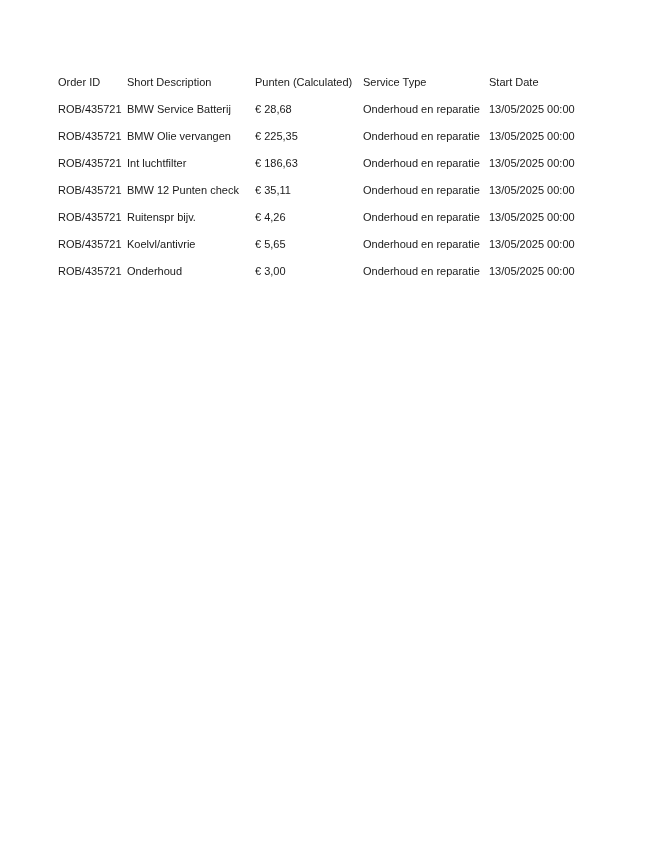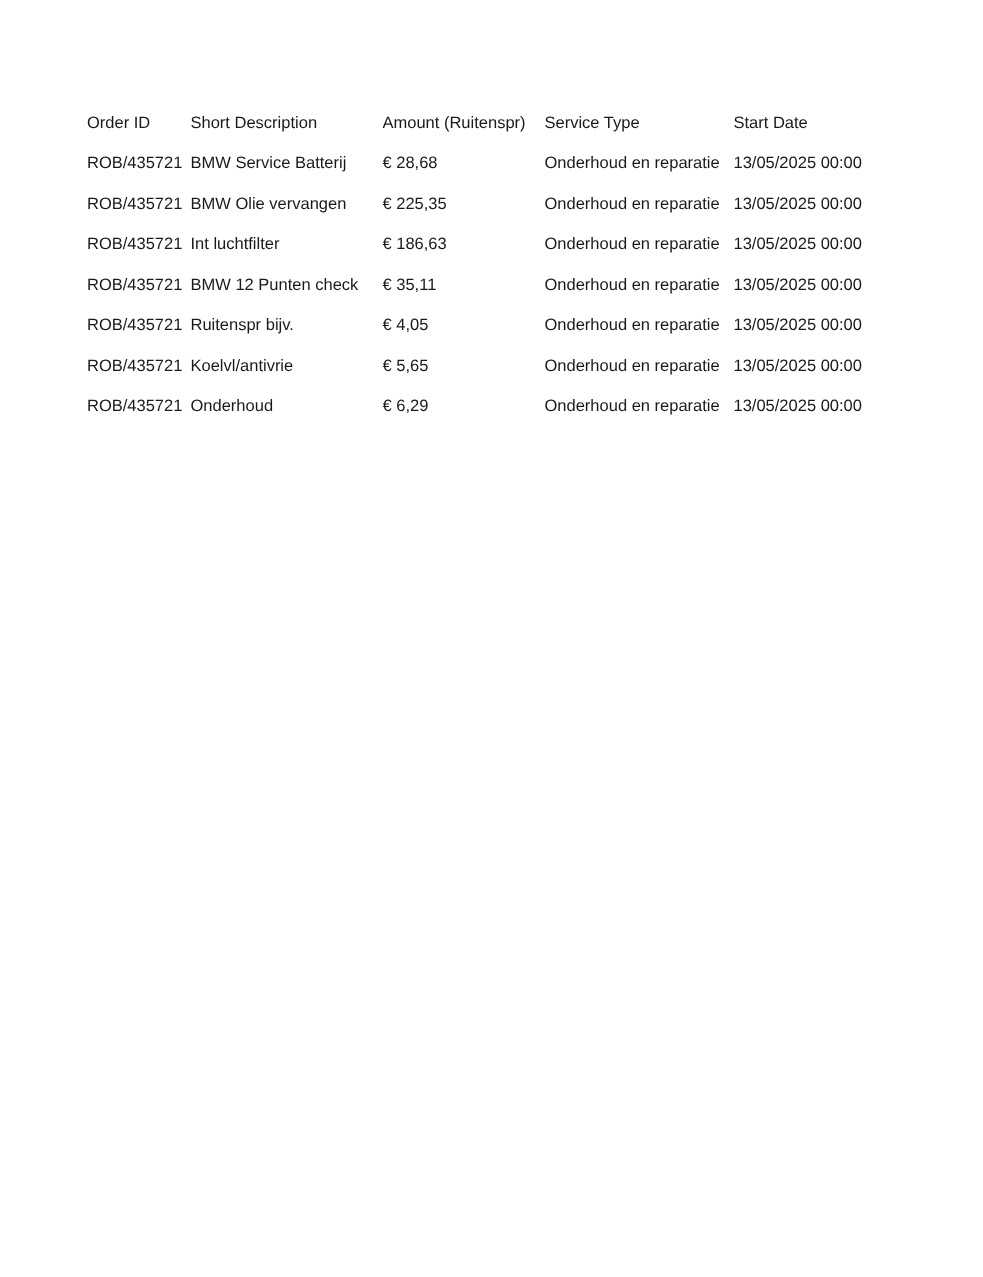--- a/index.html
+++ b/index.html
@@ -50,21 +50,21 @@
       <col class="c-order">
       <col class="c-desc">
       <col class="c-amount">
       <col class="c-service">
       <col class="c-date">
     </colgroup>
     <thead>
       <tr>
           <th>Order ID</th>
           <th>Short Description</th>
-          <th>Amount (Ruitenspr)</th>
+          <th>Punten (Calculated)</th>
           <th>Service Type</th>
           <th>Start Date</th>
         </tr>
     </thead>
     <tbody>
         <tr>
           <td>ROB/435721</td>
           <td>BMW Service Batterij</td>
           <td>€ 28,68</td>
           <td>Onderhoud en reparatie</td>
@@ -87,33 +87,33 @@
         <tr>
           <td>ROB/435721</td>
           <td>BMW 12 Punten check</td>
           <td>€ 35,11</td>
           <td>Onderhoud en reparatie</td>
           <td>13/05/2025 00:00</td>
         </tr>
         <tr>
           <td>ROB/435721</td>
           <td>Ruitenspr bijv.</td>
-          <td>€ 4,05</td>
+          <td>€ 4,26</td>
           <td>Onderhoud en reparatie</td>
           <td>13/05/2025 00:00</td>
         </tr>
         <tr>
           <td>ROB/435721</td>
           <td>Koelvl/antivrie</td>
           <td>€ 5,65</td>
           <td>Onderhoud en reparatie</td>
           <td>13/05/2025 00:00</td>
         </tr>
         <tr>
           <td>ROB/435721</td>
           <td>Onderhoud</td>
-          <td>€ 6,29</td>
+          <td>€ 3,00</td>
           <td>Onderhoud en reparatie</td>
           <td>13/05/2025 00:00</td>
         </tr>
       </tbody>
   </table>
 </div>
 
 </body></html>

